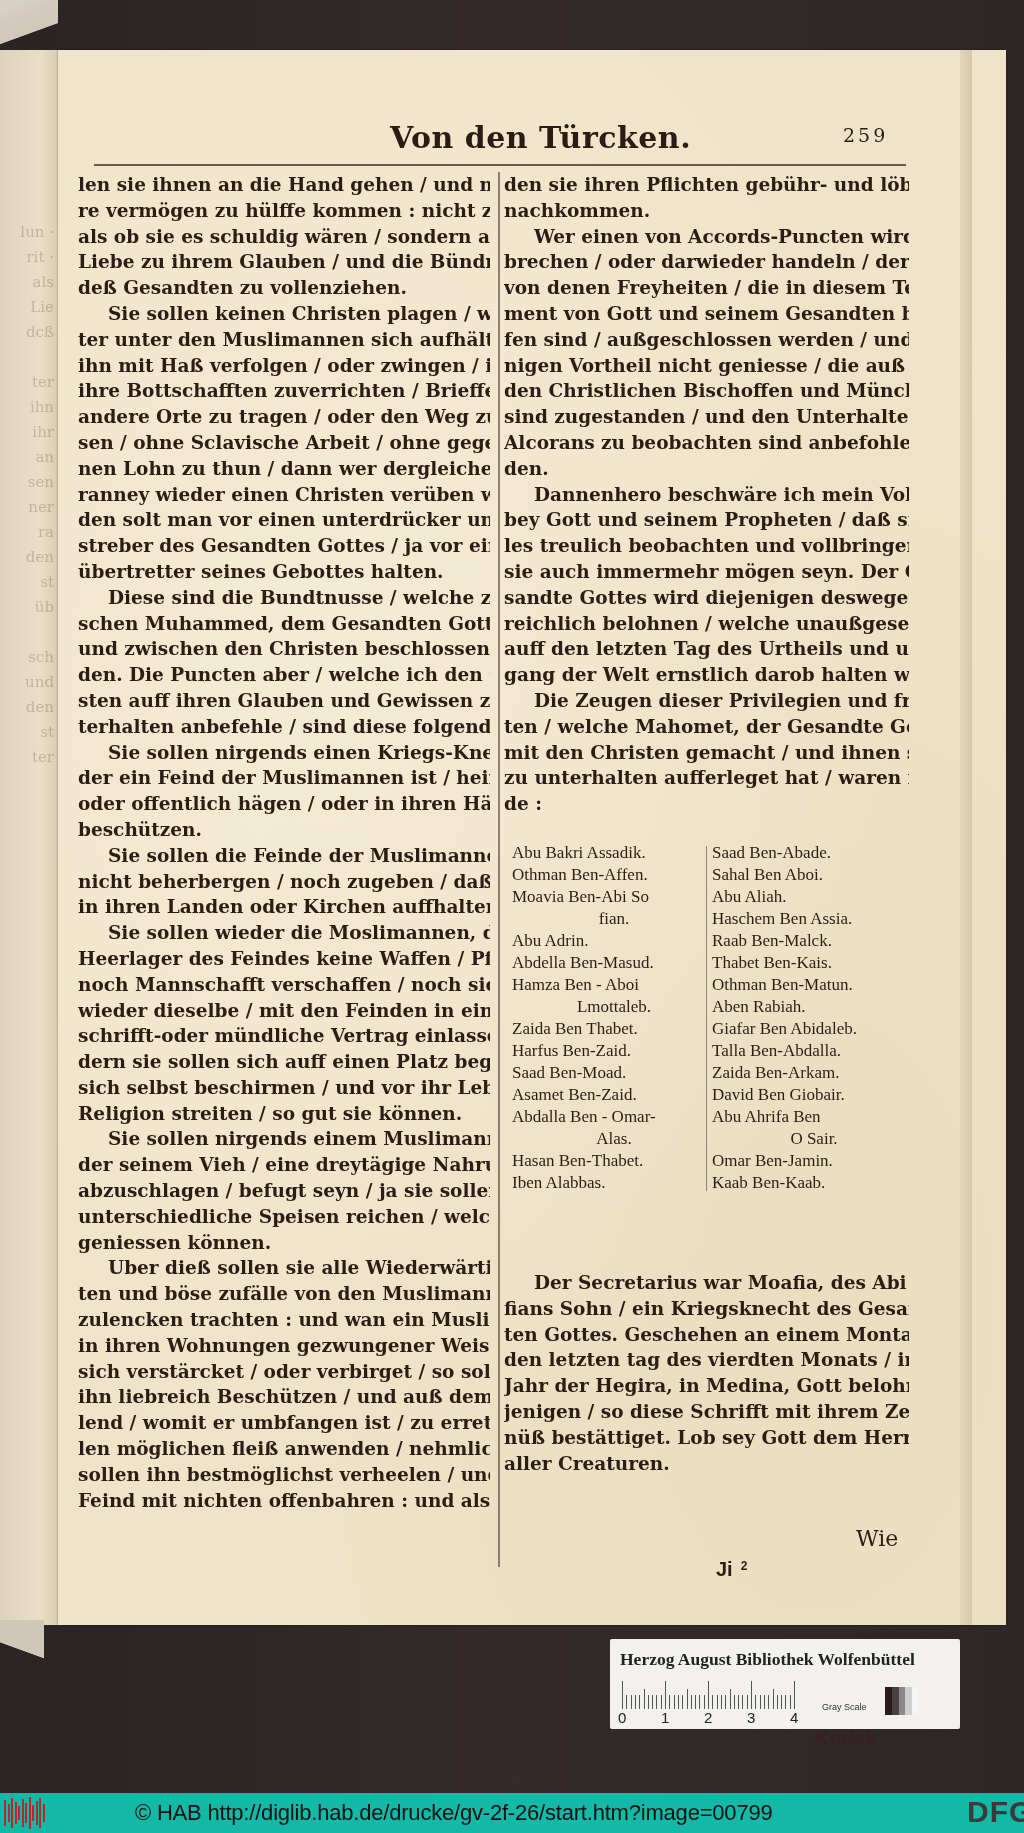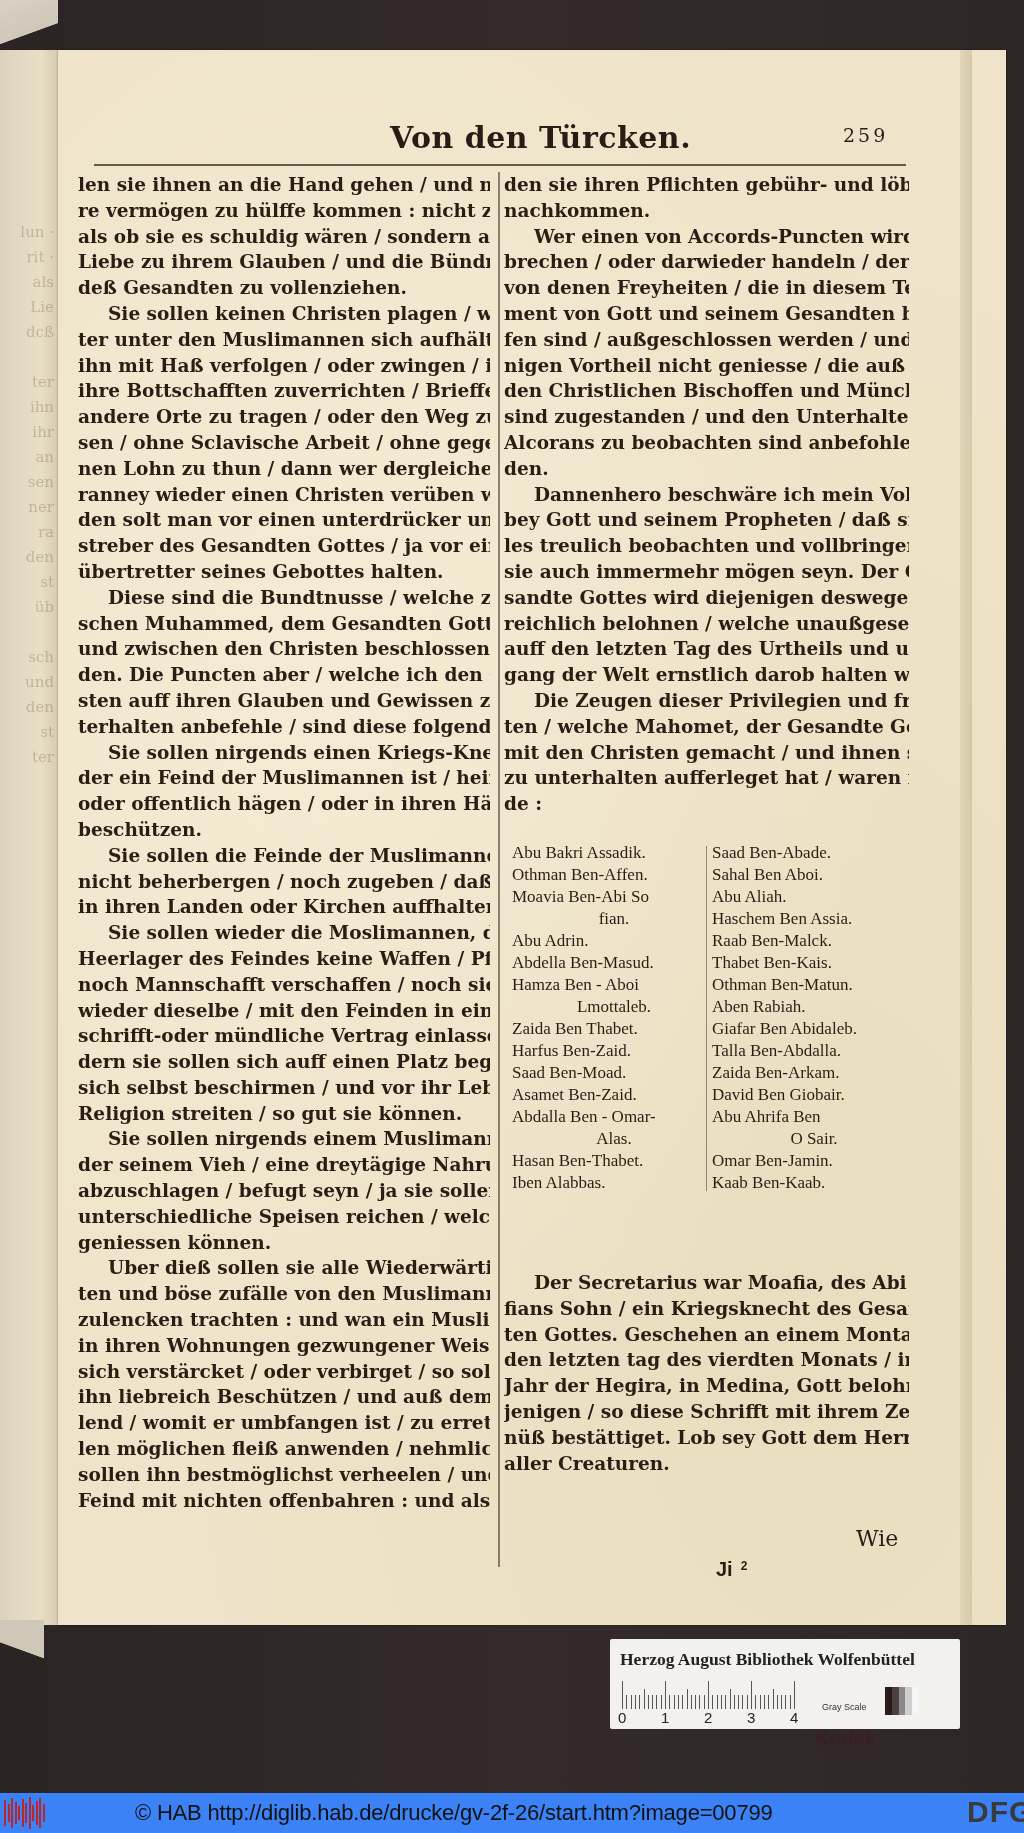--- a/index.html
+++ b/index.html
@@ -129,21 +129,21 @@
     position: absolute; left: 212px; top: 63px;
     font-family: "Liberation Sans", sans-serif; font-size: 9px; color: #333;
   }
   .grayscale {
     position: absolute; left: 275px; top: 48px; width: 34px; height: 28px;
     display: flex;
   }
   .grayscale div { flex: 1; }
   .footer-bar {
     position: absolute; left: 0; top: 1793px; width: 1024px; height: 40px;
-    background: #3b82f6;
+    background: #14b8a6;
   }
   .footer-logo {
     position: absolute; left: 4px; top: 4px; width: 44px; height: 32px;
     display: flex; align-items: center; gap: 1.5px;
   }
   .footer-logo div { width: 2px; background: #b8262e; }
   .footer-text {
     position: absolute; left: 135px; top: 7px;
     font-family: "Liberation Sans", sans-serif; font-size: 22px; color: #111;
     white-space: nowrap; letter-spacing: -0.2px;

